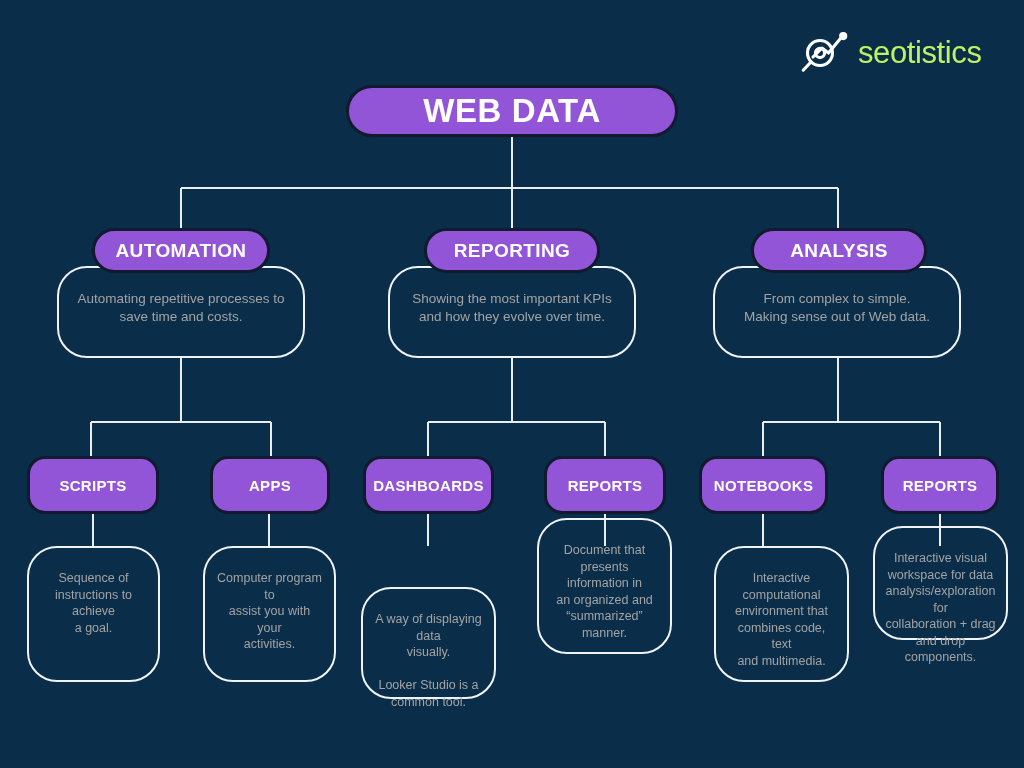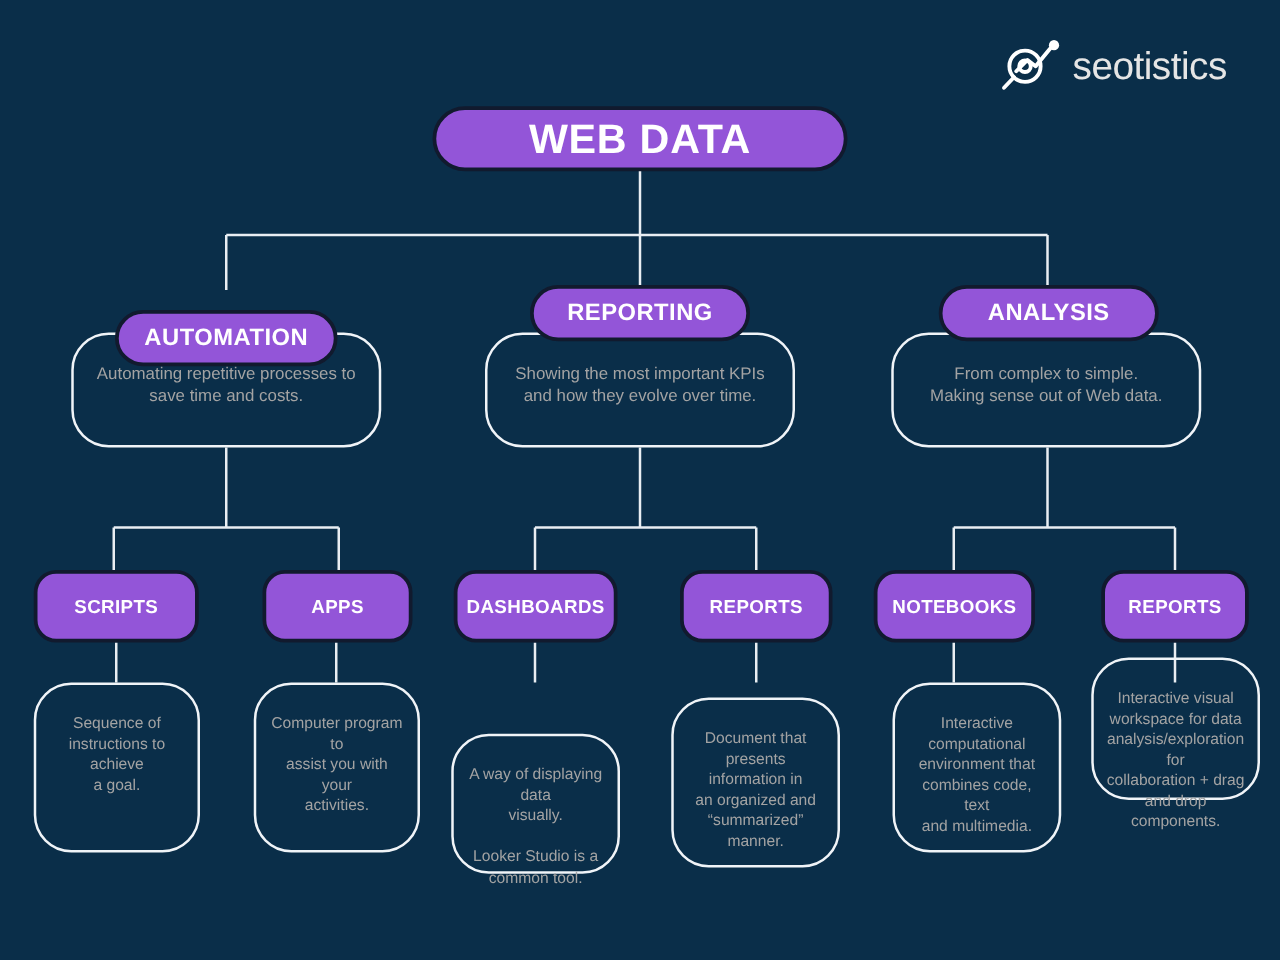--- a/index.html
+++ b/index.html
@@ -24,21 +24,21 @@
     left: 800px;
     top: 28px;
     width: 200px;
     height: 50px;
     display: flex;
     align-items: center;
     gap: 6px;
   }
   #logo .mark { width: 52px; height: 46px; flex: 0 0 auto; }
   #logo .wordmark {
-    color: #e5e5e5;
+    color: #bef264;
     font-size: 31px;
     letter-spacing: -0.4px;
     line-height: 1;
     font-weight: 400;
     padding-bottom: 2px;
   }
 
   
   svg#links {
     position: absolute;
@@ -156,21 +156,21 @@
     <line x1="763" y1="514" x2="763" y2="546"></line>
     <line x1="940" y1="514" x2="940" y2="546"></line>
   </svg>
 
   <div class="pill root" style="left:346px; top:85px; width:332px; height:52px;">WEB DATA</div>
 
   <div class="descbox branch" style="left:57px; top:266px; width:248px; height:92px;">
     <div class="txt">Automating repetitive processes to
 save time and costs.</div>
   </div>
-  <div class="pill branch" style="left:92px; top:228px; width:178px; height:45px;margin-top:20px;">AUTOMATION</div>
+  <div class="pill branch" style="left:92px; top:228px; width:178px; height:45px;">AUTOMATION</div>
 
   <div class="descbox branch" style="left:388px; top:266px; width:248px; height:92px;">
     <div class="txt">Showing the most important KPIs
 and how they evolve over time.</div>
   </div>
   <div class="pill branch" style="left:424px; top:228px; width:176px; height:45px;">REPORTING</div>
 
   <div class="descbox branch" style="left:713px; top:266px; width:248px; height:92px;">
     <div class="txt">From complex to simple.
 Making sense out of Web data.</div>
@@ -194,21 +194,21 @@
   <div class="pill leaf" style="left:363px; top:456px; width:131px; height:58px;">DASHBOARDS</div>
   <div class="descbox leaf" style="left:361px; top:546px; width:135px; height:112px;margin-top:41px;">
     <div class="txt">A way of displaying data
 visually.
 
 Looker Studio is a
 common tool.</div>
   </div>
 
   <div class="pill leaf" style="left:544px; top:456px; width:122px; height:58px;">REPORTS</div>
-  <div class="descbox leaf" style="left:537px; top:558px; width:135px; height:136px;">
+  <div class="descbox leaf" style="left:537px; top:518px; width:135px; height:136px;">
     <div class="txt">Document that
 presents information in
 an organized and
 “summarized” manner.</div>
   </div>
 
   <div class="pill leaf" style="left:699px; top:456px; width:129px; height:58px;">NOTEBOOKS</div>
   <div class="descbox leaf" style="left:714px; top:546px; width:135px; height:136px;border-radius:30px;">
     <div class="txt">Interactive
 computational

